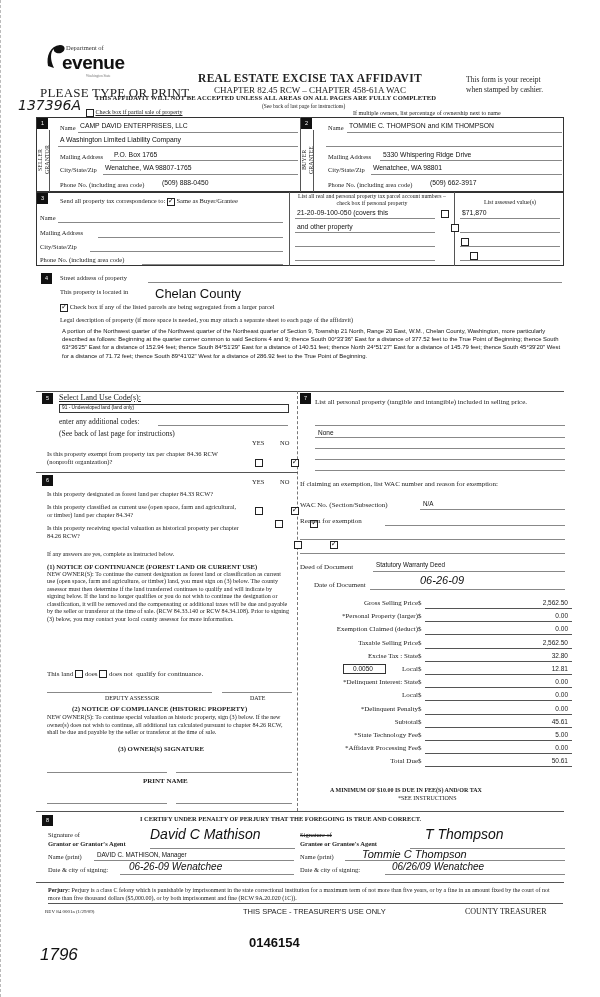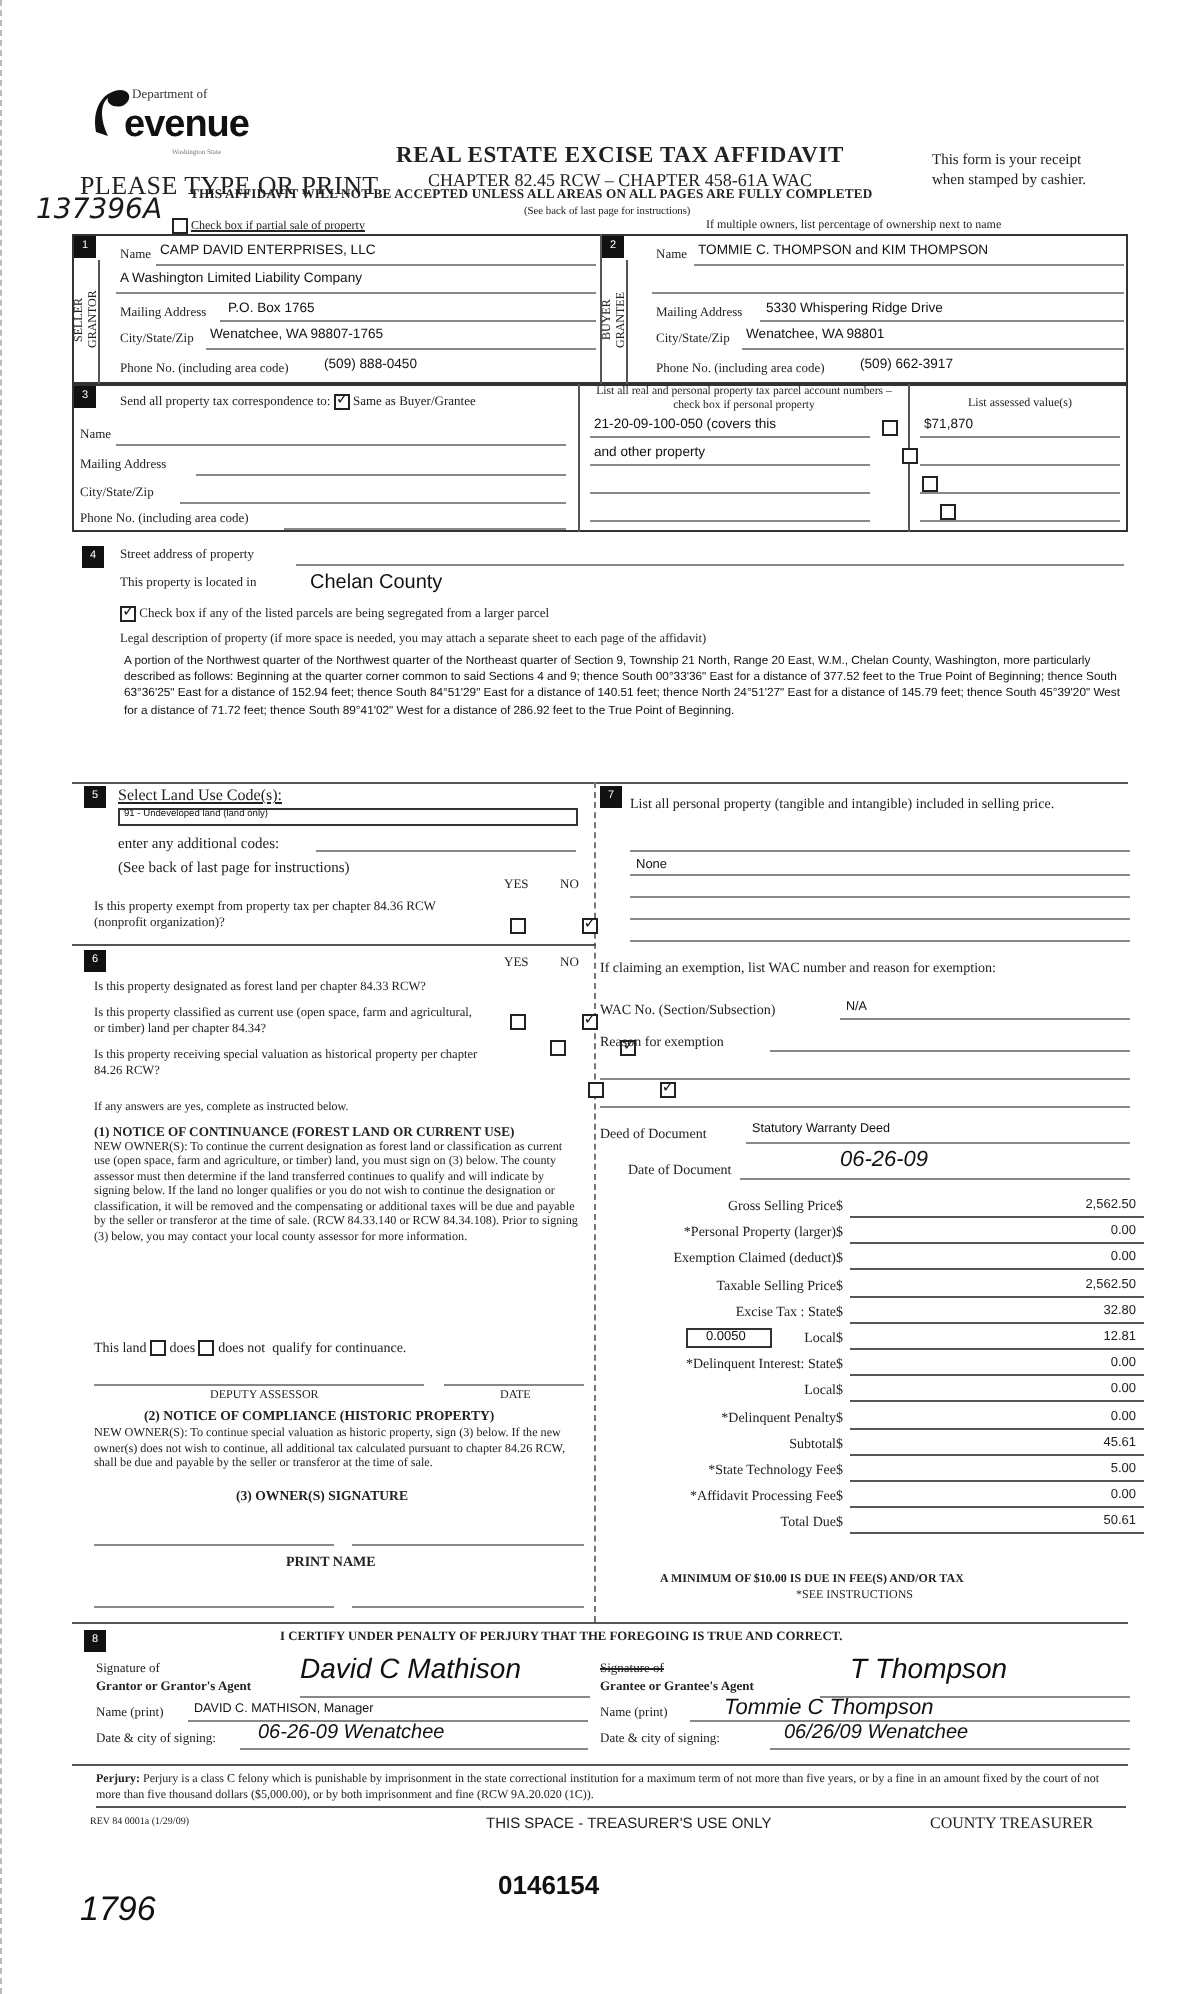--- a/index.html
+++ b/index.html
@@ -156,21 +156,21 @@
        <div class="dline" style="left:295px;top:260px;width:140px;"></div>
        <span class="cb abs" style="left:441px;top:252px;"></span>
        <div class="val" style="left:462px;top:251px;"></div>
        <div class="dline" style="left:460px;top:260px;width:100px;"></div></div>
 
 
 <div class="secnum" style="left:41px;top:273px;">4</div>
 <div class="lbl" style="left:60px;top:274px;">Street address of property</div>
 <div class="dline" style="left:148px;top:282px;width:414px;"></div>
 <div class="lbl" style="left:60px;top:288px;">This property is located in</div>
-<div class="val" style="left:155px;top:286px;font-size:10px;">Chelan County</div>
+<div class="val" style="left:155px;top:286px;font-size:13px;">Chelan County</div>
 <div class="lbl" style="left:60px;top:303px;">
   <span class="cb checked"></span>
   <span>Check box if any of the listed parcels are being segregated from a larger parcel</span>
 </div>
 <div class="lbl" style="left:60px;top:316px;font-size:6.3px;">Legal description of property (if more space is needed, you may attach a separate sheet to each page of the affidavit)</div>
 <div class="abs legal">A portion of the Northwest quarter of the Northwest quarter of the Northeast quarter of Section 9, Township 21 North, Range 20 East, W.M., Chelan County, Washington, more particularly described as follows:  Beginning at the quarter corner common to said Sections 4 and 9; thence South 00°33'36" East for a distance of 377.52 feet to the True Point of Beginning; thence South 63°36'25" East for a distance of 152.94 feet; thence South 84°51'29" East for a distance of 140.51 feet; thence North 24°51'27" East for a distance of 145.79 feet; thence South 45°39'20" West for a distance of 71.72 feet; thence South 89°41'02" West for a distance of 286.92 feet to the True Point of Beginning.</div>
 
 
 <div class="hline" style="left:36px;top:391px;width:528px;"></div>
 <div class="vline" style="left:297px;top:391px;height:420px;border-left:1px dashed #777;"></div>

